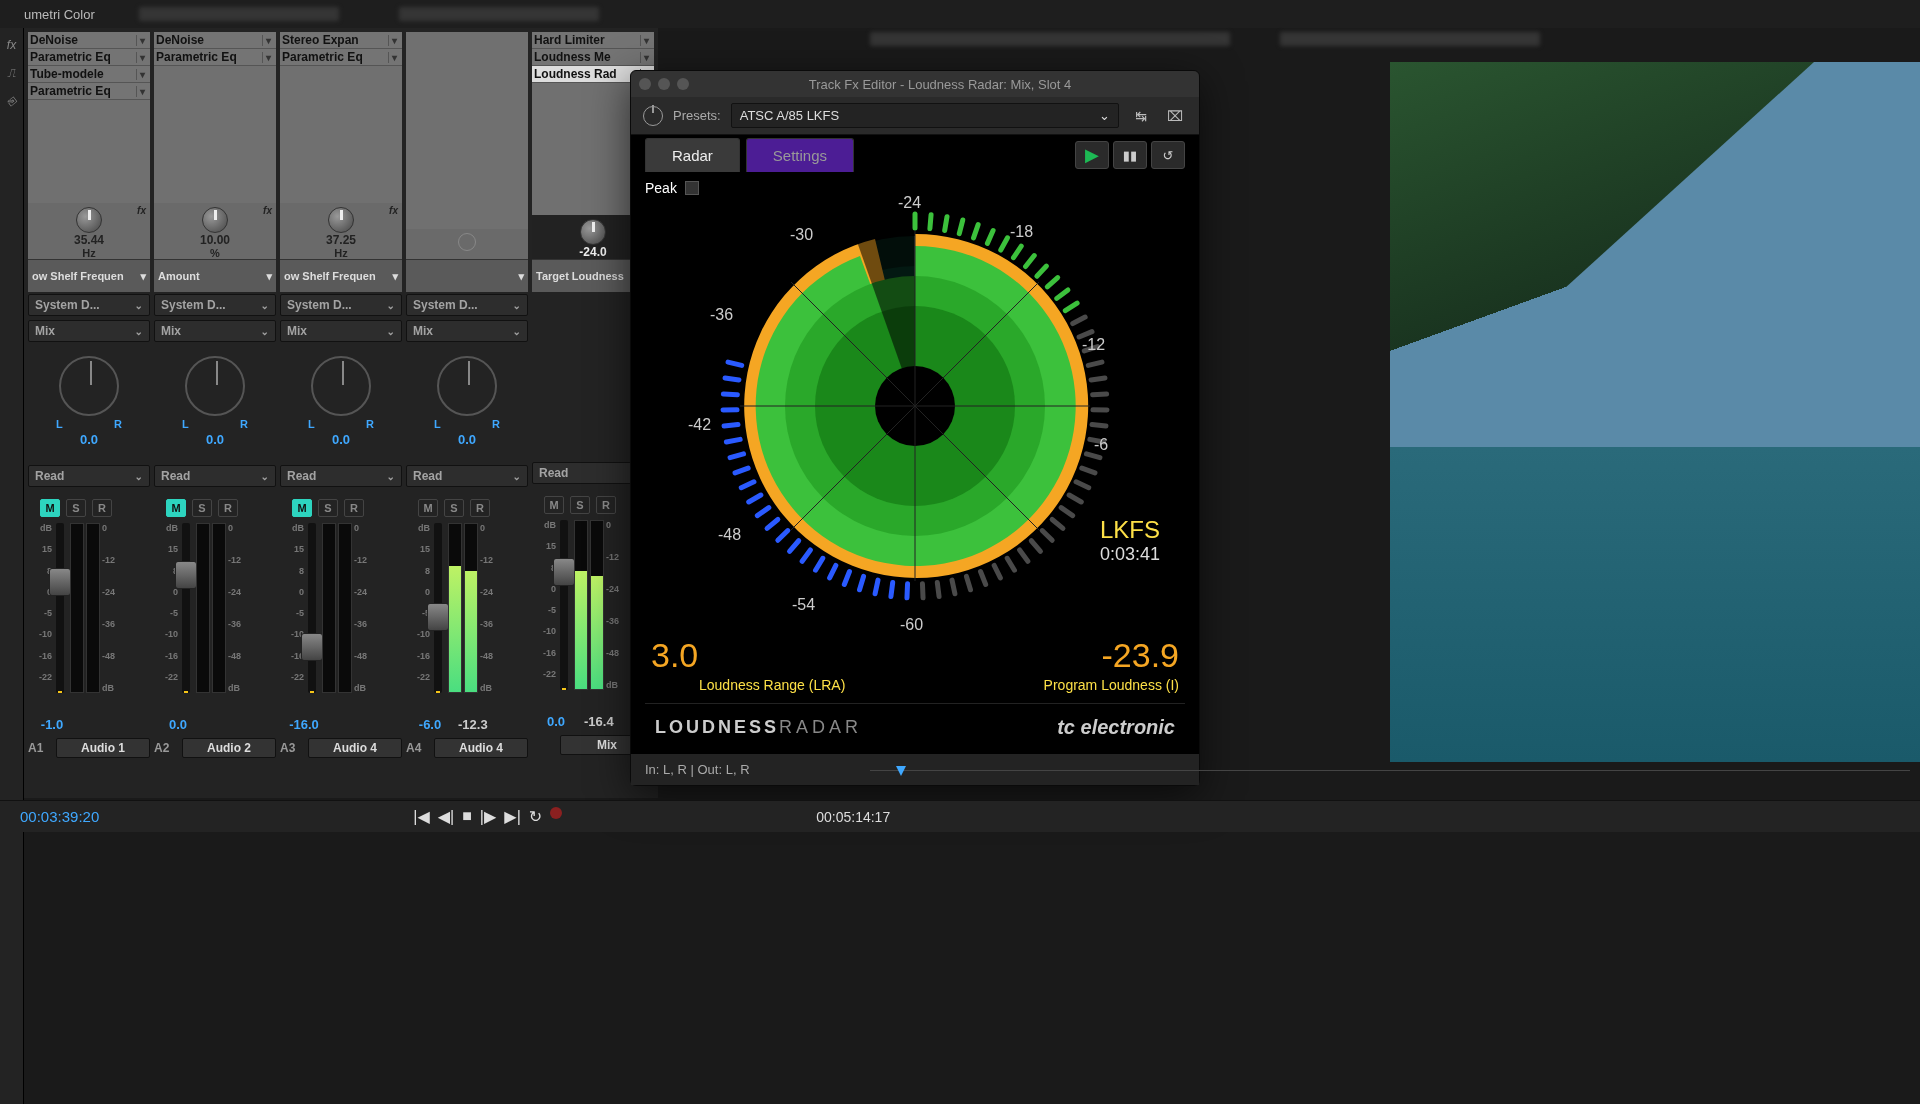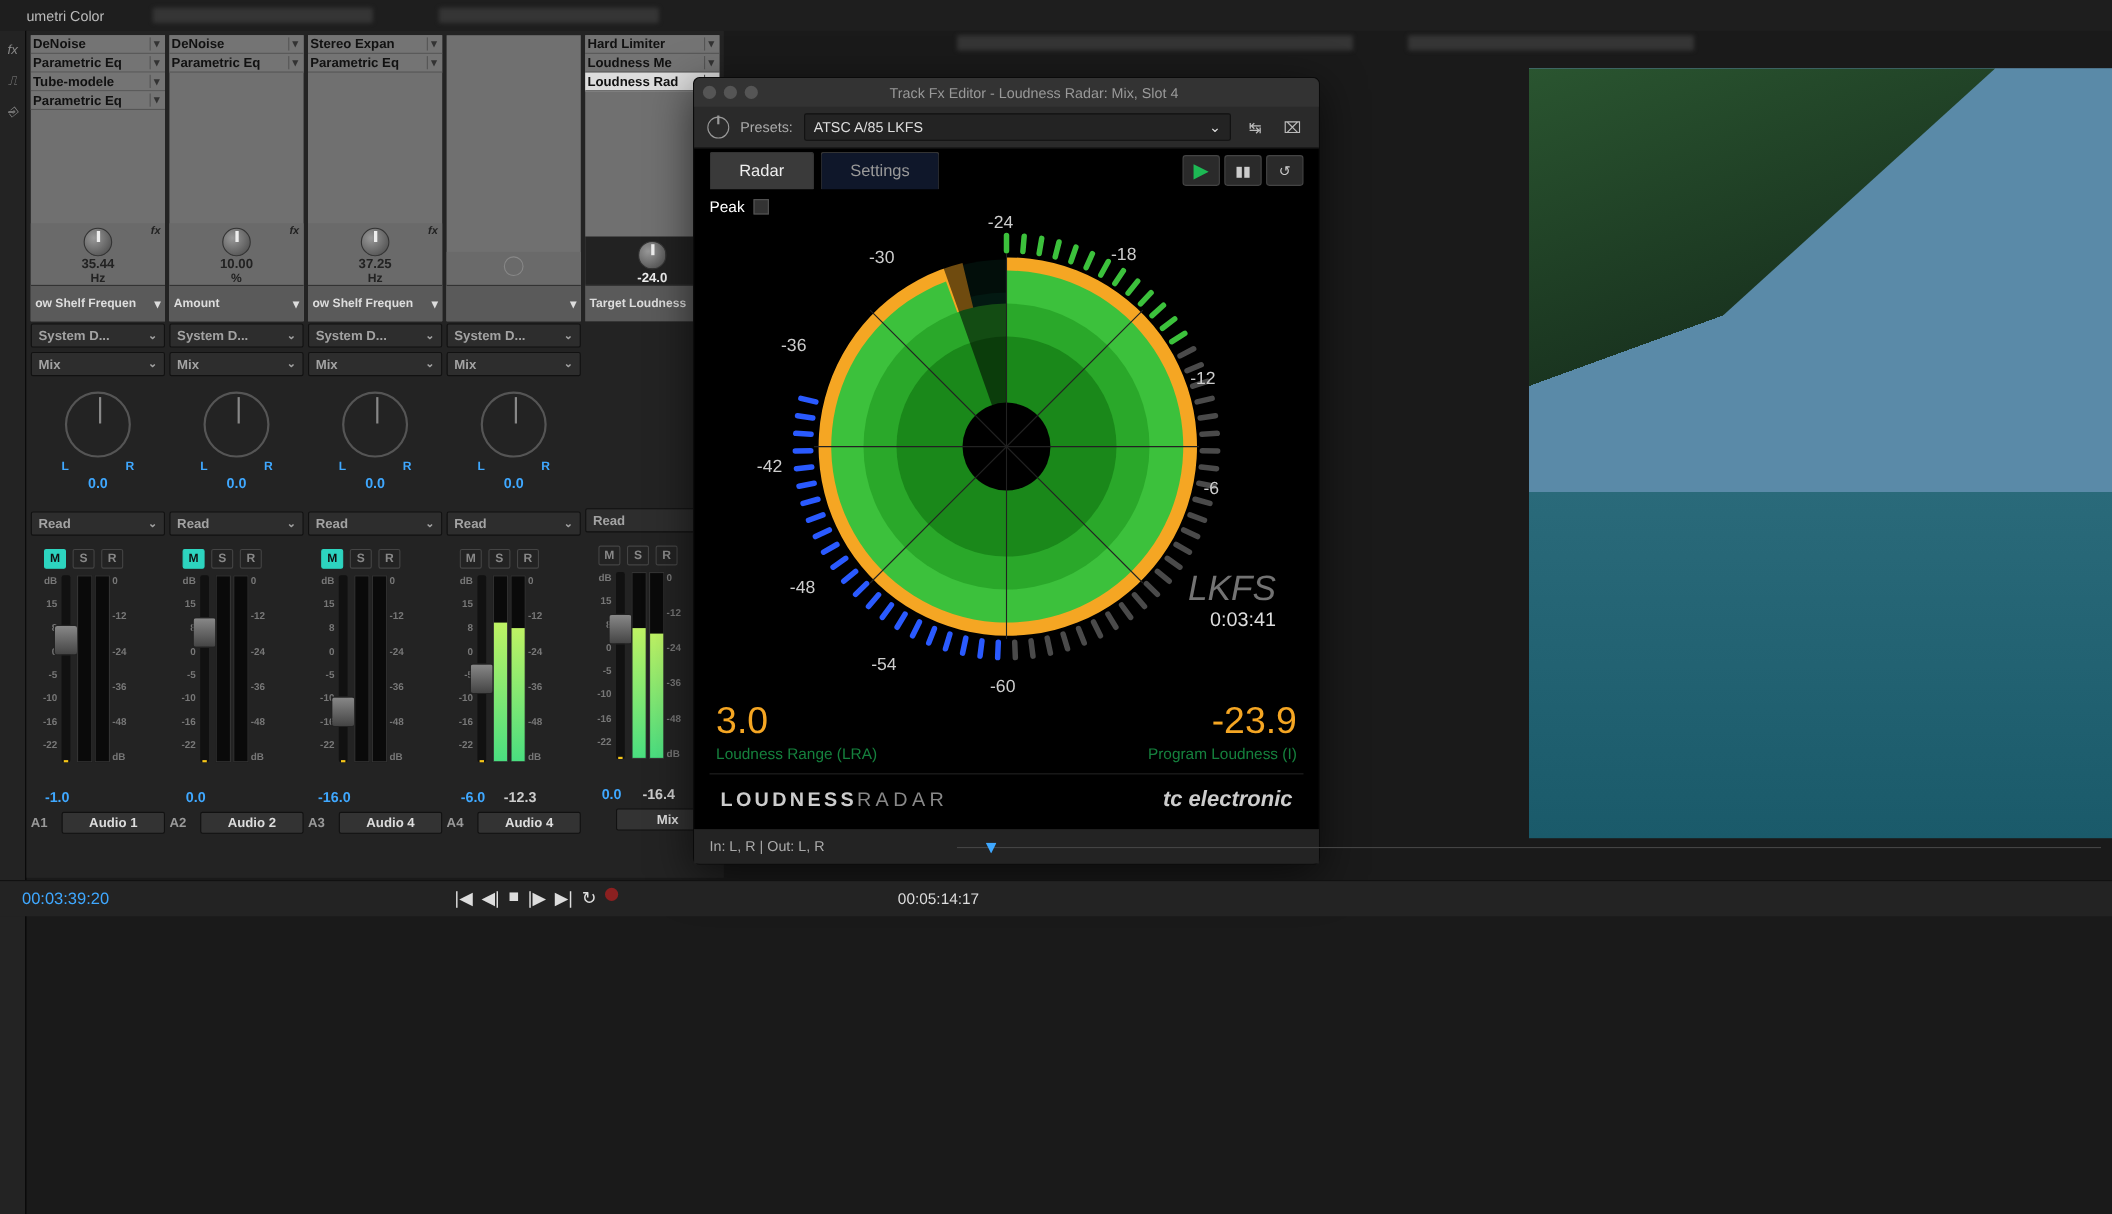--- a/index.html
+++ b/index.html
@@ -60,38 +60,38 @@
 .win-title{flex:1;text-align:center;color:#999;font-size:13px;}
 .radar-toolbar{display:flex;align-items:center;padding:6px 12px;gap:10px;border-bottom:1px solid #111;}
 .pwr{width:20px;height:20px;border:1.5px solid #999;border-radius:50%;position:relative;}
 .pwr::after{content:'';position:absolute;width:2px;height:8px;background:#999;top:-2px;left:8px;}
 .preset-lbl{color:#aaa;font-size:13px;}
 .preset-dd{flex:1;display:flex;align-items:center;justify-content:space-between;background:#232323;border:1px solid #111;padding:4px 8px;color:#ddd;font-size:13px;border-radius:2px;}
 .tool-ico{width:24px;height:20px;display:flex;align-items:center;justify-content:center;color:#bbb;font-size:14px;}
 
 .radar-body{background:#000;padding:3px 14px;}
 .radar-tabs{display:flex;gap:6px;align-items:center;}
-.radar-tab{padding:8px 26px;background:#0f172a;color:#999;font-size:15px;border-radius:3px 3px 0 0;border:1px solid #333;border-bottom:none;}
+.radar-tab{padding:8px 26px;background:#4c1d95;color:#999;font-size:15px;border-radius:3px 3px 0 0;border:1px solid #333;border-bottom:none;}
 .radar-tab.active{background:#3a3a3a;color:#eee;}
 .radar-controls{margin-left:auto;display:flex;gap:4px;}
 .rc-btn{width:34px;height:28px;background:#2a2a2a;border:1px solid #444;border-radius:3px;display:flex;align-items:center;justify-content:center;}
 .play{color:#1db954;font-size:18px;}
 .peak-row{display:flex;align-items:center;gap:8px;color:#ffffff;font-size:14px;padding:8px 4px 0 0;}
 .peak-box{width:14px;height:14px;background:#333;border:1px solid #555;}
 
 .radar-plot{position:relative;width:490px;height:440px;margin:0 auto;}
 .radar-svg{position:absolute;left:45px;top:0;}
 .tick-lbl{position:absolute;color:#ccc;font-size:16px;}
 .radar-readouts{display:flex;justify-content:space-between;padding:0 6px 10px 6px;}
 .ro-left{text-align:left;}
 .ro-right{text-align:right;}
 .ro-big{font-size:34px;color:#f5a623;font-weight:400;}
-.ro-unit{font-size:32px;color:#737373;font-style:italic;}
+.ro-unit{font-size:24px;color:#fde047;}
 .ro-time{font-size:18px;color:#ddd;}
-.ro-sub{font-size:14px;color:#15803d;margin-top:2px;}
+.ro-sub{font-size:14px;color:#fde047;margin-top:2px;margin-left:48px;}
 .radar-brand{display:flex;justify-content:space-between;align-items:center;padding:12px 10px;border-top:1px solid #222;}
 .brand-l{font-family:sans-serif;font-size:18px;letter-spacing:4px;color:#888;}
 .brand-l b{color:#ccc;font-weight:700;letter-spacing:3px;}
 .brand-r{font-size:20px;color:#ccc;font-weight:700;font-style:italic;}
 .io-row{padding:8px 14px;background:#232323;color:#aaa;font-size:13px;}
 
 
 .transport{position:absolute;left:0;right:0;top:800px;display:flex;align-items:center;padding:6px 20px;gap:14px;background:#232323;border-top:1px solid #111;}
 .tc-blue{color:#3fa8ff;font-size:15px;}
 .tp-btns{display:flex;gap:8px;margin-left:300px;}

